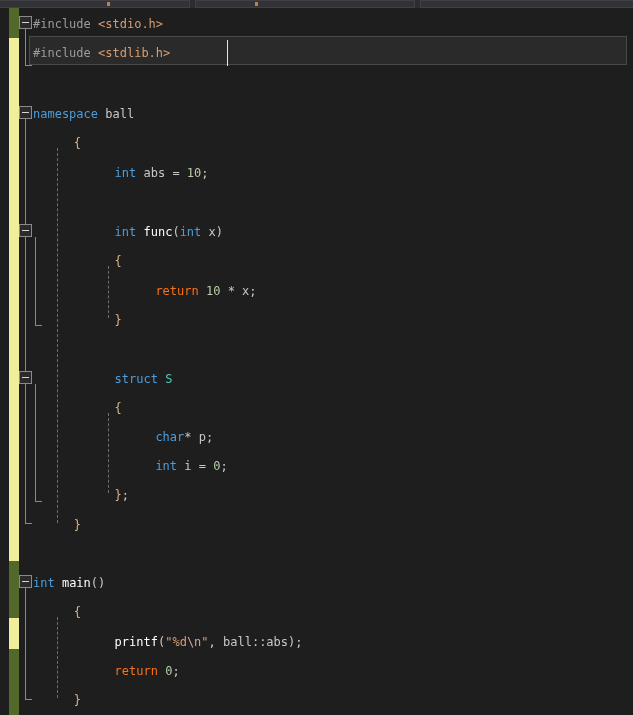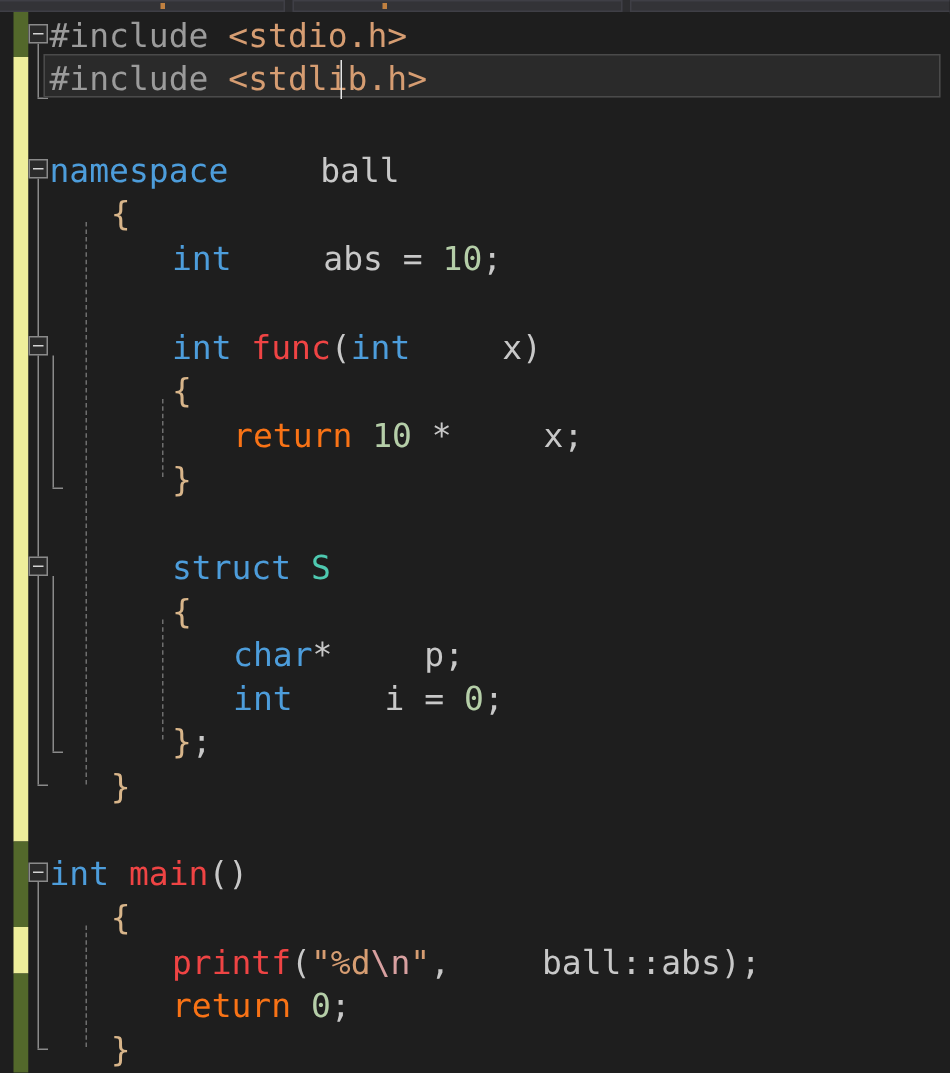--- a/index.html
+++ b/index.html
@@ -35,40 +35,40 @@
   
   .outline{position:absolute;left:19px;top:0;width:24px;height:707px;background:#1e1e1e;}
   .foldbox{position:absolute;width:13px;height:13px;box-sizing:border-box;
            border:1px solid #8a8a8a;background:#2b2b2b;}
   .foldbox:after{content:"";position:absolute;left:2px;top:5px;width:7px;height:1px;background:#d4d4d4;}
   .vline{position:absolute;width:1px;background:#8a8a8a;}
   .vend{position:absolute;height:1px;background:#8a8a8a;}
 
   
   .code{position:absolute;left:33px;top:0;width:600px;height:571px;
-        font-size:22px;line-height:29.4px;white-space:pre;}
+        font-size:12px;line-height:29.4px;white-space:pre;}
   .line{position:absolute;left:0;height:29.4px;line-height:29.4px;}
 
   
   .guide{position:absolute;width:0;border-left:1px dashed #6e6e6e;}
 
   
   .editbox{position:absolute;left:0;top:0;height:29px;background:#2a2a2a;
            border:1px solid #4a4a4a;box-sizing:border-box;}
   .caret{position:absolute;width:1.5px;background:#e6e6e6;}
 
   
   .t-pp{color:#9b9b9b;}
   .t-str{color:#d69d72;}
   .t-esc{color:#d8a0a0;}
   .t-kw{color:#4d9ddb;}
   .t-kw2{color:#f97316;}
   .t-type{color:#4ec9b0;}
-  .t-fn{color:#ef4444;margin-top:12px;}
-  .t-id{color:#c8c8c8;margin-left:48px;}
+  .t-fn{color:#ffffff;margin-top:12px;}
+  .t-id{color:#c8c8c8;}
   .t-num{color:#b5cea8;}
   .t-punct{color:#c8c8c8;}
   .t-brace{color:#d8b58a;}
   .t-op{color:#c8c8c8;}
 </style>
 </head>
 <body>
 
 <div id="app">
 

